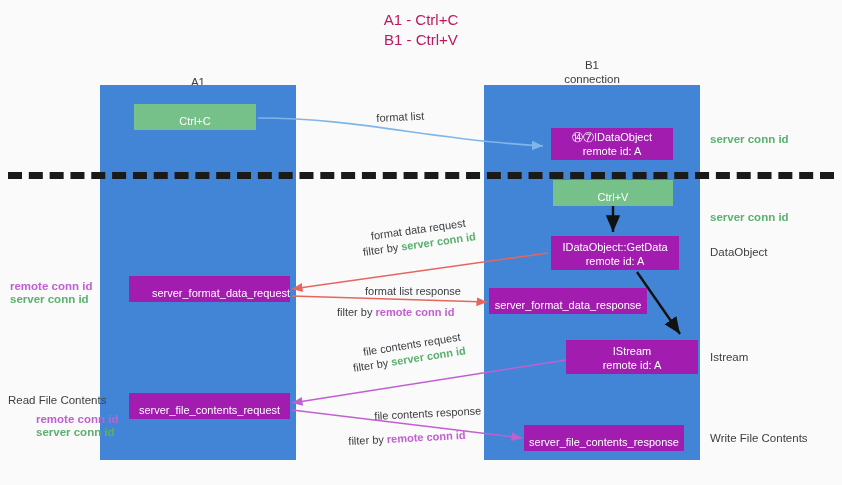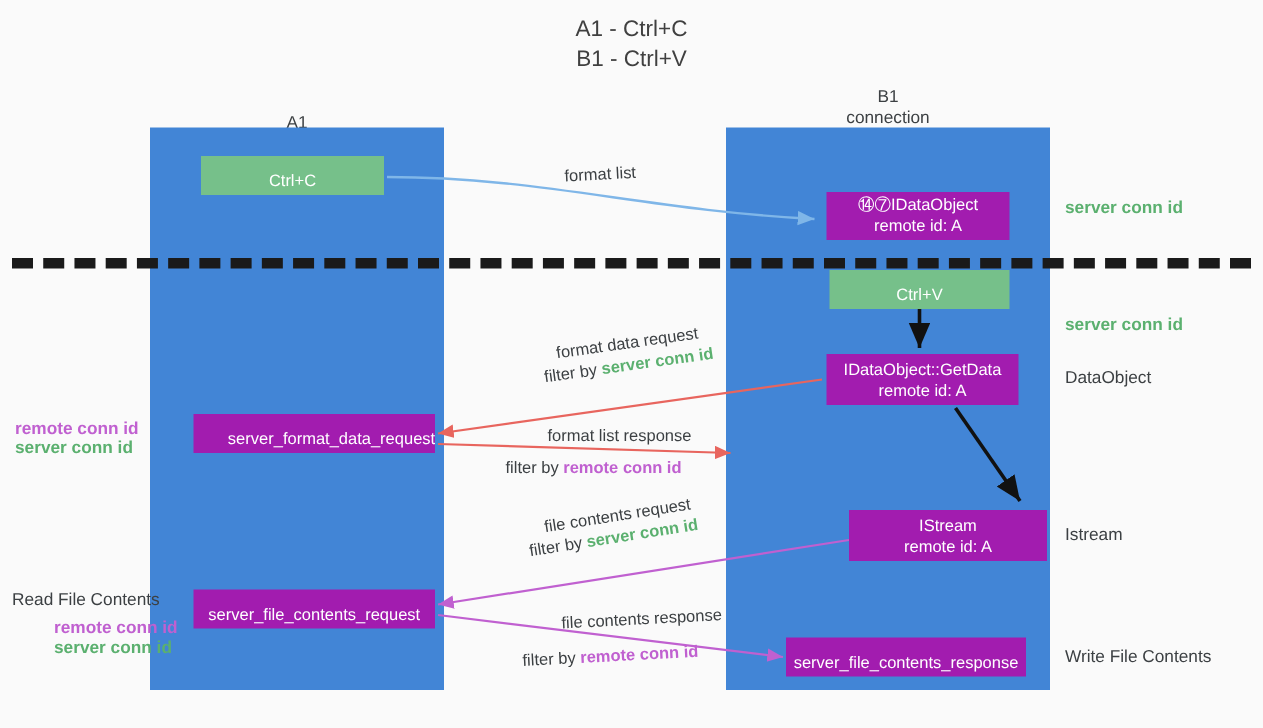--- a/index.html
+++ b/index.html
@@ -14,21 +14,21 @@
   #stage { position:absolute; inset:0; }
 
   .abs { position:absolute; }
 
   
   .title {
     left: 0; right: 0; top: 10px;
     text-align: center;
     font-size: 15px;
     line-height: 20px;
-    color: #404040;
+    color: #be185d;
   }
 
   
   .col-head {
     text-align: center;
     font-size: 11.5px;
     line-height: 14px;
     color: #3c4043;
     width: 200px;
   }
@@ -160,20 +160,23 @@
 
   <div class="abs box box-orange" style="left:566px; top:340px; width:132px; height:34px;">
     <div>IStream</div>
     <div class="l2">remote id: A</div>
   </div>
 
   <div class="abs box box-orange" style="left:129px; top:276px; width:161px; height:26px;padding-left:29px;">
     <div>server_format_data_request</div>
   </div>
 
+  <div class="abs box box-orange" style="left:489px; top:288px; width:158px; height:26px;">
+    <div>server_format_data_response</div>
+  </div>
 
   <div class="abs box box-orange" style="left:129px; top:393px; width:161px; height:26px;">
     <div>server_file_contents_request</div>
   </div>
 
   <div class="abs box box-orange" style="left:524px; top:425px; width:160px; height:26px;">
     <div>server_file_contents_response</div>
   </div>
 
   <div class="abs edge-label" style="left:376px; top:111px; transform:rotate(-3deg);">format list</div>

